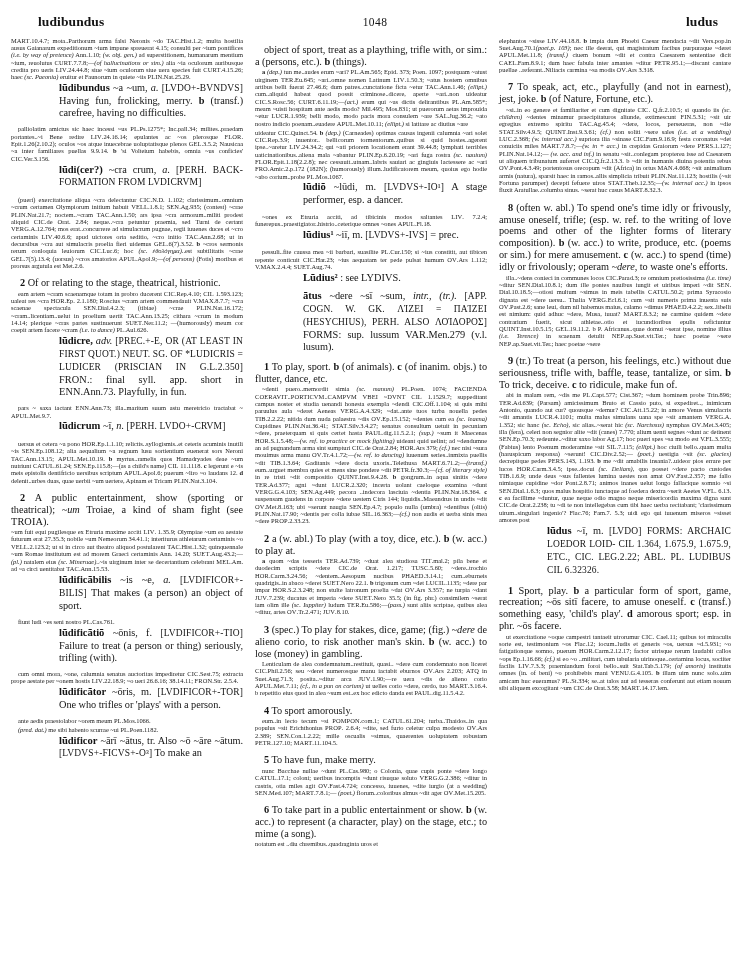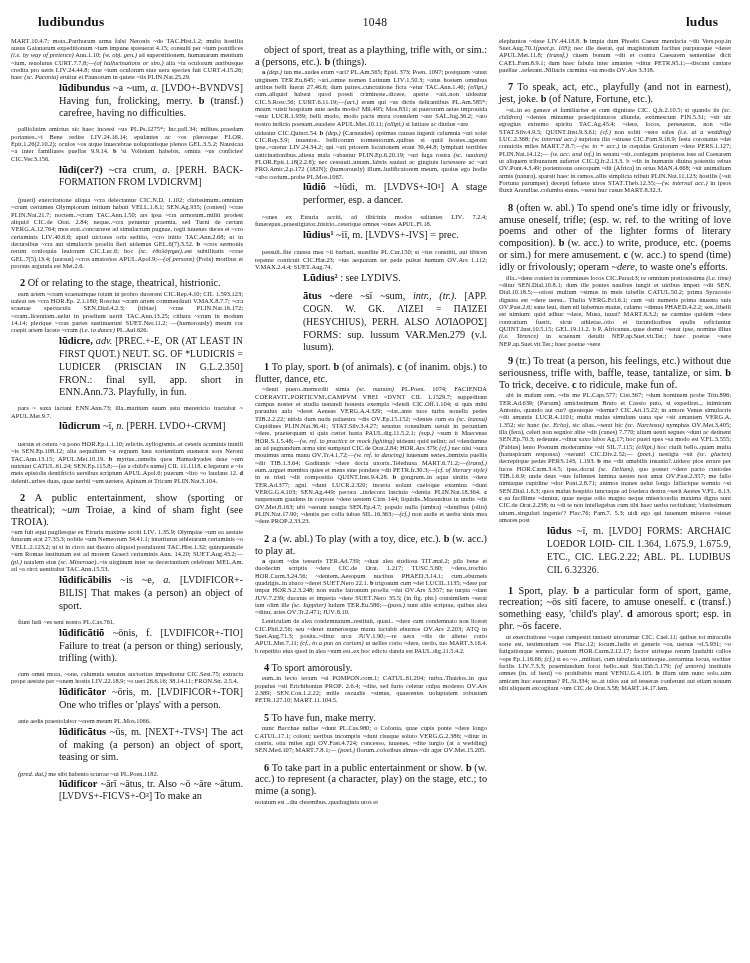--- a/index.html
+++ b/index.html
@@ -111,23 +111,20 @@
         </div>
         <p class="cit">fiunt ludi ~es seni nostro <span class="sc">PL</span>.Cas.761.</p>
         <div class="entry">
           <p class="def"><span class="hw">lūdificātiō</span> <span>~ōnis, f.</span> <span class="caps">[LVDIFICOR+-TIO]</span> <span>Failure to treat (a person or thing) seriously, trifling (with).</span></p>
         </div>
         <p class="cit">cum omni mora, ~one, calumnia senatus auctoritas impediretur <span class="sc">CIC</span>.Sest.75; extracta prope aestate per ~onem hostis <span class="sc">LIV</span>.22.18.9; ~o ueri 26.6.16; 38.14.11; <span class="sc">FRON</span>.Str. 2.5.4.</p>
         <div class="entry">
           <p class="def"><span class="hw">lūdificātor</span> <span>~ōris, m.</span> <span class="caps">[LVDIFICOR+-TOR]</span> <span>One who trifles or 'plays' with a person.</span></p>
         </div>
         <p class="cit">ante aedis praestolabor ~orem meum <span class="sc">PL</span>.Mos.1066.</p>
-        <div class="entry">
-          <p class="def"><span class="hw">lūdificātus</span> <span>~ūs, m.</span> <span class="caps">[next+-TVS³]</span> <span>The act of making (a person) an object of sport, teasing or sim.</span></p>
-        </div>
         <p class="cit"><span class="it">(pred. dat.)</span> me sibi habento scurrae ~ui <span class="sc">PL</span>.Poen.1182.</p>
         <div class="entry">
           <p class="def"><span class="hw">lūdificor</span> <span>~ārī ~ātus, tr.  Also ~ō ~āre ~ātum.</span> <span class="caps">[LVDVS+-FICVS+-O³]</span> <span>To make an</span></p>
         </div>
       </div>
     <div class="col" id="c1">
         <p class="def sense cont">object of sport, treat as a plaything, trifle with, or sim.: a (persons, etc.).  <span class="bd">b</span> (things).</p>
         <p class="cit"><span class="bd">a</span> <span class="it">(dep.)</span> tun me..audes erum ~ari? <span class="sc">PL</span>.Am.565; Epid. 373; Poen. 1097; postquam ~atust uirginem <span class="sc">TER</span>.Eu.645; ~ari..omne nomen Latinum <span class="sc">LIV</span>.1.50.3; ~atus hostem omnibus artibus belli fuerat 27.46.6; dum patres..cunctatione ficta ~etur <span class="sc">TAC</span>.Ann.1.46; <span class="it">(ellipt.)</span> cum..aliquid habeat quod possit criminose..dicere, aperte ~ari..non uideatur <span class="sc">CIC</span>.S.Rosc.56; <span class="sc">CURT</span>.6.11.19;—<span class="it">(act.)</span> erum qui ~as dictis delirantibus <span class="sc">PL</span>.Am.585*; meam ~uisti hospitam ante aedis modo? Mil.495; Mos.831; ut puerorum aetas improuida ~etur <span class="sc">LUCR</span>.1.939; belli modo, modo pacis mora consulem ~are <span class="sc">SAL</span>.Jug.36.2; ~ato nostro indicio poenam..euadere <span class="sc">APUL</span>.Met.10.11; <span class="it">(ellipt.)</span> si latitare ac diutius ~are</p>
         <p class="cit noind">uideatur <span class="sc">CIC</span>.Quinct.54.  <span class="bd">b</span> <span class="it">(dep.)</span> (Carneades) optimas causas ingenii calumnia ~ari solet <span class="sc">CIC</span>.Rep.3.9; inuentor.. bellicorum tormentorum..quibus si quid hostes..agerent ipse..~aretur <span class="sc">LIV</span>.24.34.2; qui ~ati priorem locationem erant 39.44.8; lymphati terribles uaticinationibus..aliena mala ~abantur <span class="sc">PLIN</span>.Ep.6.20.19; ~ari fuga rostra <span class="it">(sc. nauium)</span> <span class="sc">FLOR</span>.Epit.1.18(2.2.8); nec cessauit..utnam..labris sauiari ac gingiuis lactessere ac ~ari <span class="sc">FRO</span>.Amic.2.p.172 (182N); (humorously) illum..ludificatorem meum, quoius ego hodie ~abo corium..probe <span class="sc">PL</span>.Mos.1067.</p>
         <div class="entry">
@@ -141,20 +138,21 @@
         <div class="entry">
           <p class="def"><span class="hw">Lūdius²</span> <span>: see <span class="sc">LYDIVS</span>.</span></p>
         </div>
         <div class="entry">
           <p class="def"><span class="hw">ātus</span> <span>~dere ~sī ~sum,</span> <span class="it">intr., (tr.).</span> <span class="caps">[app. cogn. w. Gk. λίζει = παίζει (Hesychius), perh. also λοίδορος]</span> <span><span class="sc">FORMS</span>: sup. lussum <span class="sc">VAR</span>.Men.279 (v.l. lusum).</span></p>
         </div>
         <p class="def sense"><span class="num">1</span> To play, sport.  <span class="bd">b</span> (of animals).  <span class="bd">c</span> (of inanim. objs.) to flutter, dance, etc.</p>
         <p class="cit">~denti puero..memordit simia <span class="it">(sc. manum)</span> <span class="sc">PL</span>.Poen. 1074; <span class="sc">FACIENDA</span> <span class="sc">COERAVIT</span>..<span class="sc">PORTICVM</span>..<span class="sc">CAMPVM</span> <span class="sc">VBEI</span> ~<span class="sc">DVNT</span> <span class="sc">CIL</span> 1.1529.7; suppeditant campus noster et studia uenandi honesta exempla ~dendi <span class="sc">CIC</span>.Off.1.104; si quis mihi paruulus aula ~deret Aeneas <span class="sc">VERG</span>.A.4.329; ~dat..ante tuos turba nouella pedes <span class="sc">TIB</span>.2.2.22; nitida dum nuda palaestra ~dis <span class="sc">OV</span>.Ep.15.152; ~dentes cum ea <span class="it">(sc. leaena)</span> Cupidines <span class="sc">PLIN</span>.Nat.36.41; <span class="sc">STAT</span>.Silv.3.4.27; senatus consultum uetuit in pecuniam ~dere, praeterquam si quis certet hasta <span class="sc">PAUL</span>.dig.11.5.2.1; <span class="it">(sup.)</span> ~sum it Maecenas <span class="sc">HOR</span>.S.1.5.48;—<span class="it">(w. ref. to practice or mock fighting)</span> uideant quid uelint; ad ~dendumne an ad pugnandum arma sint sumpturi <span class="sc">CIC</span>.de Orat.2.84; <span class="sc">HOR</span>.Ars 379; <span class="it">(cf.)</span> nec nisi ~sura mouimus arma manu <span class="sc">OV</span>.Tr.4.1.72;—<span class="it">(w. ref. to dancing)</span> iuuenum series..inmixta puellis ~dit <span class="sc">TIB</span>.1.3.64; Gaditanis ~dere docta uxoris..Telethusa <span class="sc">MART</span>.6.71.2;—<span class="it">(transf.)</span> eum..urguet membra quies et mens sine pondere ~dit <span class="sc">PETR</span>.fr.30.3;—<span class="it">(cf. of literary style)</span> in re tristi ~dit compositio <span class="sc">QUINT</span>.Inst.9.4.28.  <span class="bd">b</span> gongrum..in aqua sinitis ~dere <span class="sc">TER</span>.Ad.377; agni ~dunt <span class="sc">LUCR</span>.2.320; incerta uolant caeloque examina ~dunt <span class="sc">VERG</span>.G.4.103; <span class="sc">SEN</span>.Ag.449; pecora ..indecora lasciuia ~dentia <span class="sc">PLIN</span>.Nat.18.364.  <span class="bd">c</span> suspensam gaudens in corpore ~dere uestem Ciris 144; liquidis..Maeandrus in undis ~dit <span class="sc">OV</span>.Met.8.163; ubi ~serunt naugia <span class="sc">SEN</span>.Ep.4.7; populo nulla (umbra) ~dentibus (oliis) <span class="sc">PLIN</span>.Nat.17.90; ~dentis per colla iubae <span class="sc">SIL</span>.16.363;—<span class="it">(cf.)</span> non audis et uerba sinis mea ~dere <span class="sc">PROP</span>.2.33.23.</p>
         <p class="def sense"><span class="num">2</span> a (w. abl.) To play (with a toy, dice, etc.).  <span class="bd">b</span> (w. acc.) to play at.</p>
         <p class="cit"><span class="bd">a</span> quom ~das tesseris <span class="sc">TER</span>.Ad.739; ~duat alea studiosa <span class="sc">TIT</span>.mal.2; pila bene et duodecim scriptis ~dere <span class="sc">CIC</span>.de Orat. 1.217; <span class="sc">TUSC</span>.5.60; ~dere..trochio <span class="sc">HOR</span>.Carm.3.24.56; ~dentem..Aesopum nucibus <span class="sc">PHAED</span>.3.14.1; cum..eburneis quadrigis..in abaco ~deret <span class="sc">SUET</span>.Nero 22.1.  <span class="bd">b</span> trigonum cum ~det <span class="sc">LUCIL</span>.1135; ~dere par impar <span class="sc">HOR</span>.S.2.3.248; non stulte latronum proelia ~dat <span class="sc">OV</span>.Ars 3.357; ne turpia ~dant <span class="sc">JUV</span>.7.239; ducatus et imperia ~dere <span class="sc">SUET</span>.Nero 35.5; (in fig. phr.) consimilem ~serat iam olim ille <span class="it">(sc. Iuppiter)</span> ludum <span class="sc">TER</span>.Eu.586;—<span class="it">(pass.)</span> sunt aliis scriptae, quibus alea ~ditur, artes <span class="sc">OV</span>.Tr.2.471; <span class="sc">JUV</span>.8.10.</p>
+        <p class="def sense"><span class="num">3</span> (spec.) To play for stakes, dice, game; (fig.) <span class="it">~dere</span> de alieno corio, to risk another man's skin.  <span class="bd">b</span> (w. acc.) to lose (money) in gambling.</p>
         <p class="cit">Lenticulam de alea condemnatum..restituit, quasi.. ~dere cum condemnato non liceret <span class="sc">CIC</span>.Phil.2.56; seu ~deret numerosque manu iactabit eburnos <span class="sc">OV</span>.Ars 2.203; <span class="sc">ATQ</span> in Suet.Aug.71.3; posita..~ditur arca <span class="sc">JUV</span>.1.90;—re uera ~dis de alieno corio <span class="sc">APUL</span>.Met.7.11; <span class="it">(cf., in a pun on corium)</span> ut uelles corio ~dere, cerdo, tuo <span class="sc">MART</span>.3.16.4. b repetitio eius quod in alea ~sum est..ex hoc edicto danda est <span class="sc">PAUL</span>.dig.11.5.4.2.</p>
         <p class="def sense"><span class="num">4</span> To sport amorously.</p>
         <p class="cit">eum..in lecto tecum ~si <span class="sc">POMPON</span>.com.1; <span class="sc">CATUL</span>.61.204; turba..Thaidos..in qua populus ~sit Erichthonius <span class="sc">PROP</span>. 2.6.4; ~dite, sed furto celetur culpa modesto <span class="sc">OV</span>.Ars 2.389; <span class="sc">SEN</span>.Con.1.2.22; mille oscualis ~simus, quaerentes uoluptatem robustam <span class="sc">PETR</span>.127.10; <span class="sc">MART</span>.11.104.5.</p>
         <p class="def sense"><span class="num">5</span> To have fun, make merry.</p>
         <p class="cit">nunc Bacchae nullae ~dunt <span class="sc">PL</span>.Cas.980; o Colonia, quae cupis ponte ~dere longo <span class="sc">CATUL</span>.17.1; coloni; ueribus incomptis ~dunt risuque soluto <span class="sc">VERG</span>.G.2.386; ~ditur in castris, otia miles agit <span class="sc">OV</span>.Fast.4.724; concesso, iuuenes, ~dite iurgio (at a wedding) <span class="sc">SEN</span>.Med.107; <span class="sc">MART</span>.7.8.1;— <span class="it">(poet.)</span> florum..coloribus almus ~dit ager <span class="sc">OV</span>.Met.15.205.</p>
         <p class="def sense"><span class="num">6</span> To take part in a public entertainment or show.  <span class="bd">b</span> (w. acc.) to represent (a character, play) on the stage, etc.; to mime (a song).</p>
         <p class="cit noind">notatum est ..diu chremibus..quadraginta uros et</p>
       </div>
     <div class="col" id="c2">
         <p class="cit noind">elephantos ~sisse <span class="sc">LIV</span>.44.18.8.  <span class="bd">b</span> impia dum Phoebi Caesar mendacia ~dit Vers.pop.in Suet.Aug.70.1<span class="it">(poet.p. 103)</span>; nec ille deerat, qui magistratum facibus purpuraque ~deret <span class="sc">APUL</span>.Met.11.8; <span class="it">(transf.)</span> ciuem bonum ~dit et contra Caesarem sententiae dicit <span class="sc">CAEL</span>.Fam.8.9.1; dum haec fabula inter amantes ~ditur <span class="sc">PETR</span>.95.1;—discant cantare puellae ..referant..Niliacis carmina ~sa modis <span class="sc">OV</span>.Ars 3.318.</p>

